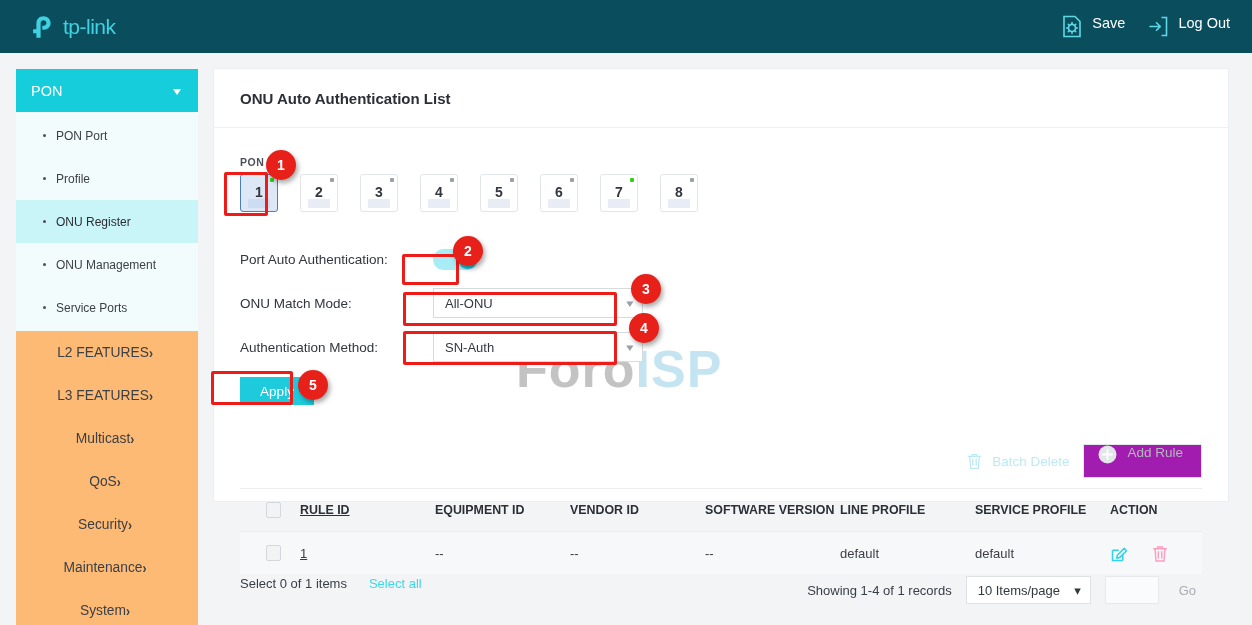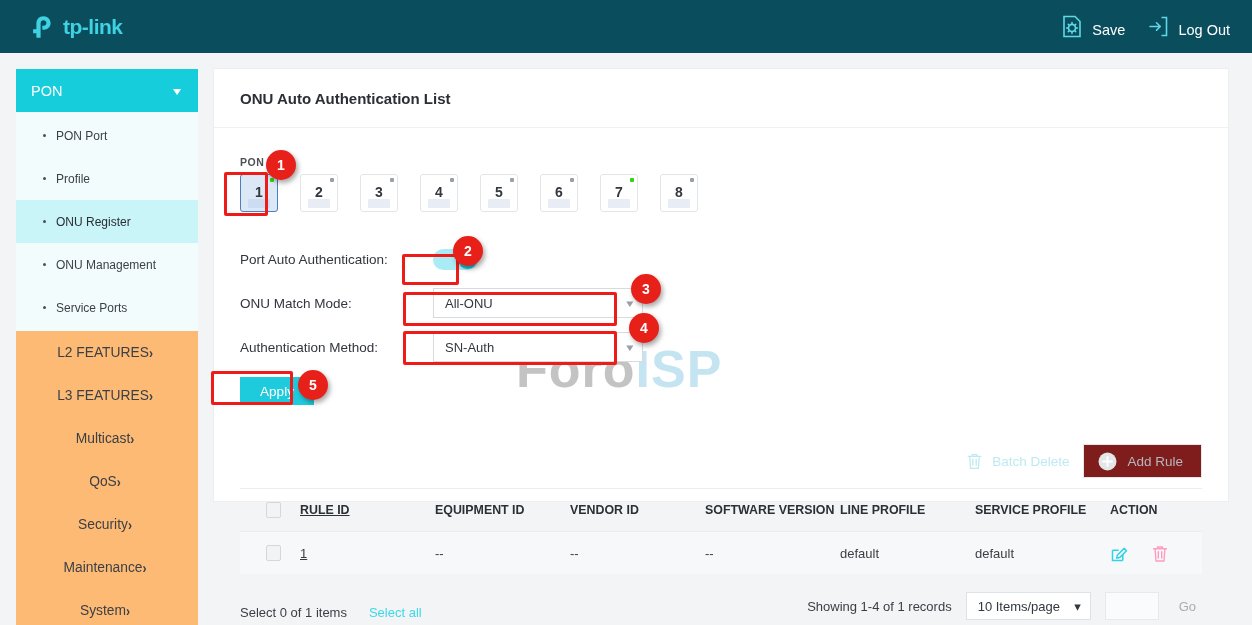--- a/index.html
+++ b/index.html
@@ -11,23 +11,23 @@
   }
 
   
   .topbar {
     height: 53px; background: #0a4e5e;
     display: flex; align-items: center; justify-content: space-between;
     padding: 0 22px 0 30px;
   }
   .logo { display: flex; align-items: center; gap: 7px; }
   .logo-mark { width: 26px; height: 26px; }
-  .logo-text { font-size: 21px; color: #3fd2e2; letter-spacing: -0.5px; font-weight: 700; }
+  .logo-text { font-size: 21px; color: #3fd2e2; letter-spacing: -0.5px; font-weight: 400; }
   .topbar-right { display: flex; align-items: center; gap: 22px; }
-  .top-action { display: flex; align-items: flex-end; gap: 9px; cursor: pointer; }
+  .top-action { display: flex; align-items: flex-start; gap: 9px; cursor: pointer; }
   .top-action span { color: #ffffff; font-size: 14.5px; }
   .top-icon { width: 22px; height: 23px; display: block; }
 
   
   .body-wrap { display: flex; padding: 16px 24px 0 16px; gap: 16px; height: 448px; }
 
   
   .sidebar { width: 182px; flex: 0 0 182px; }
   .nav-head {
     height: 43px; background: #15cddb; color: #fff;
@@ -123,22 +123,22 @@
     box-shadow: 2px 3px 5px rgba(0,0,0,.35); z-index: 6;
   }
 
   
   .toolbar {
     display: flex; align-items: center; justify-content: flex-end; gap: 14px;
     padding: 0 26px; margin-top: 32px; height: 38px;
   }
   .tool-link { display: flex; align-items: center; gap: 9px; font-size: 13.5px; color: #bdeaf2; cursor: default; }
   .btn-disabled {
-    display: flex; align-items: center; gap: 10px; height: 34px;
-    padding: 0 18px 0 14px; border: 1px solid #e4e7e9; background: #7f1d1d;
+    display: flex; gap: 10px; height: 34px;
+    padding: 0 18px 0 14px; border: 1px solid #e4e7e9; background: #a21caf;
     font-size: 13.5px; color: #b4b8bc; cursor: default;
   }
 
   
   .table { margin: 8px 26px 0 26px; }
   .thead, .trow { display: flex; align-items: center; }
   .thead { height: 44px; border-top: 1px solid #ebedef; border-bottom: 1px solid #ebedef; }
   .th { font-size: 12.4px; font-weight: bold; color: #2b2f36; line-height: 1.18; }
   .trow { height: 42px; background: #f7f8f9; font-size: 13px; color: #3a3e45; }
   .c-chk { width: 60px; padding-left: 26px; flex: 0 0 60px; }
@@ -146,21 +146,21 @@
   .c-rule { flex: 0 0 135px; text-decoration: underline; }
   .c-equip { flex: 0 0 135px; }
   .c-vendor { flex: 0 0 135px; }
   .c-soft { flex: 0 0 135px; }
   .c-line { flex: 0 0 135px; }
   .c-serv { flex: 0 0 135px; }
   .c-action { flex: 1; display: flex; gap: 22px; }
   .act-icon { cursor: pointer; display: block; }
 
   
-  .tfoot { display: flex; align-items: flex-end; padding: 0 26px; height: 44px; margin-top: 2px; }
+  .tfoot { display: flex; align-items: flex-start; padding: 0 26px; height: 44px; margin-top: 2px; }
   .foot-left { font-size: 13px; color: #3a3e45; }
   .select-all { font-size: 13px; color: #3dd8ea; margin-left: 22px; cursor: pointer; }
   .foot-right { margin-left: auto; display: flex; align-items: center; gap: 14px; }
   .showing { font-size: 13px; color: #3a3e45; }
   .pagesel {
     width: 125px; height: 28px; border: 1px solid #dfe2e5; background: #fff;
     display: flex; align-items: center; justify-content: space-between;
     padding: 0 9px 0 11px; font-size: 13px; color: #33373e; cursor: pointer;
   }
   .pageinput { width: 54px; height: 28px; border: 1px solid #e7eaec; background: #fafbfc; }

